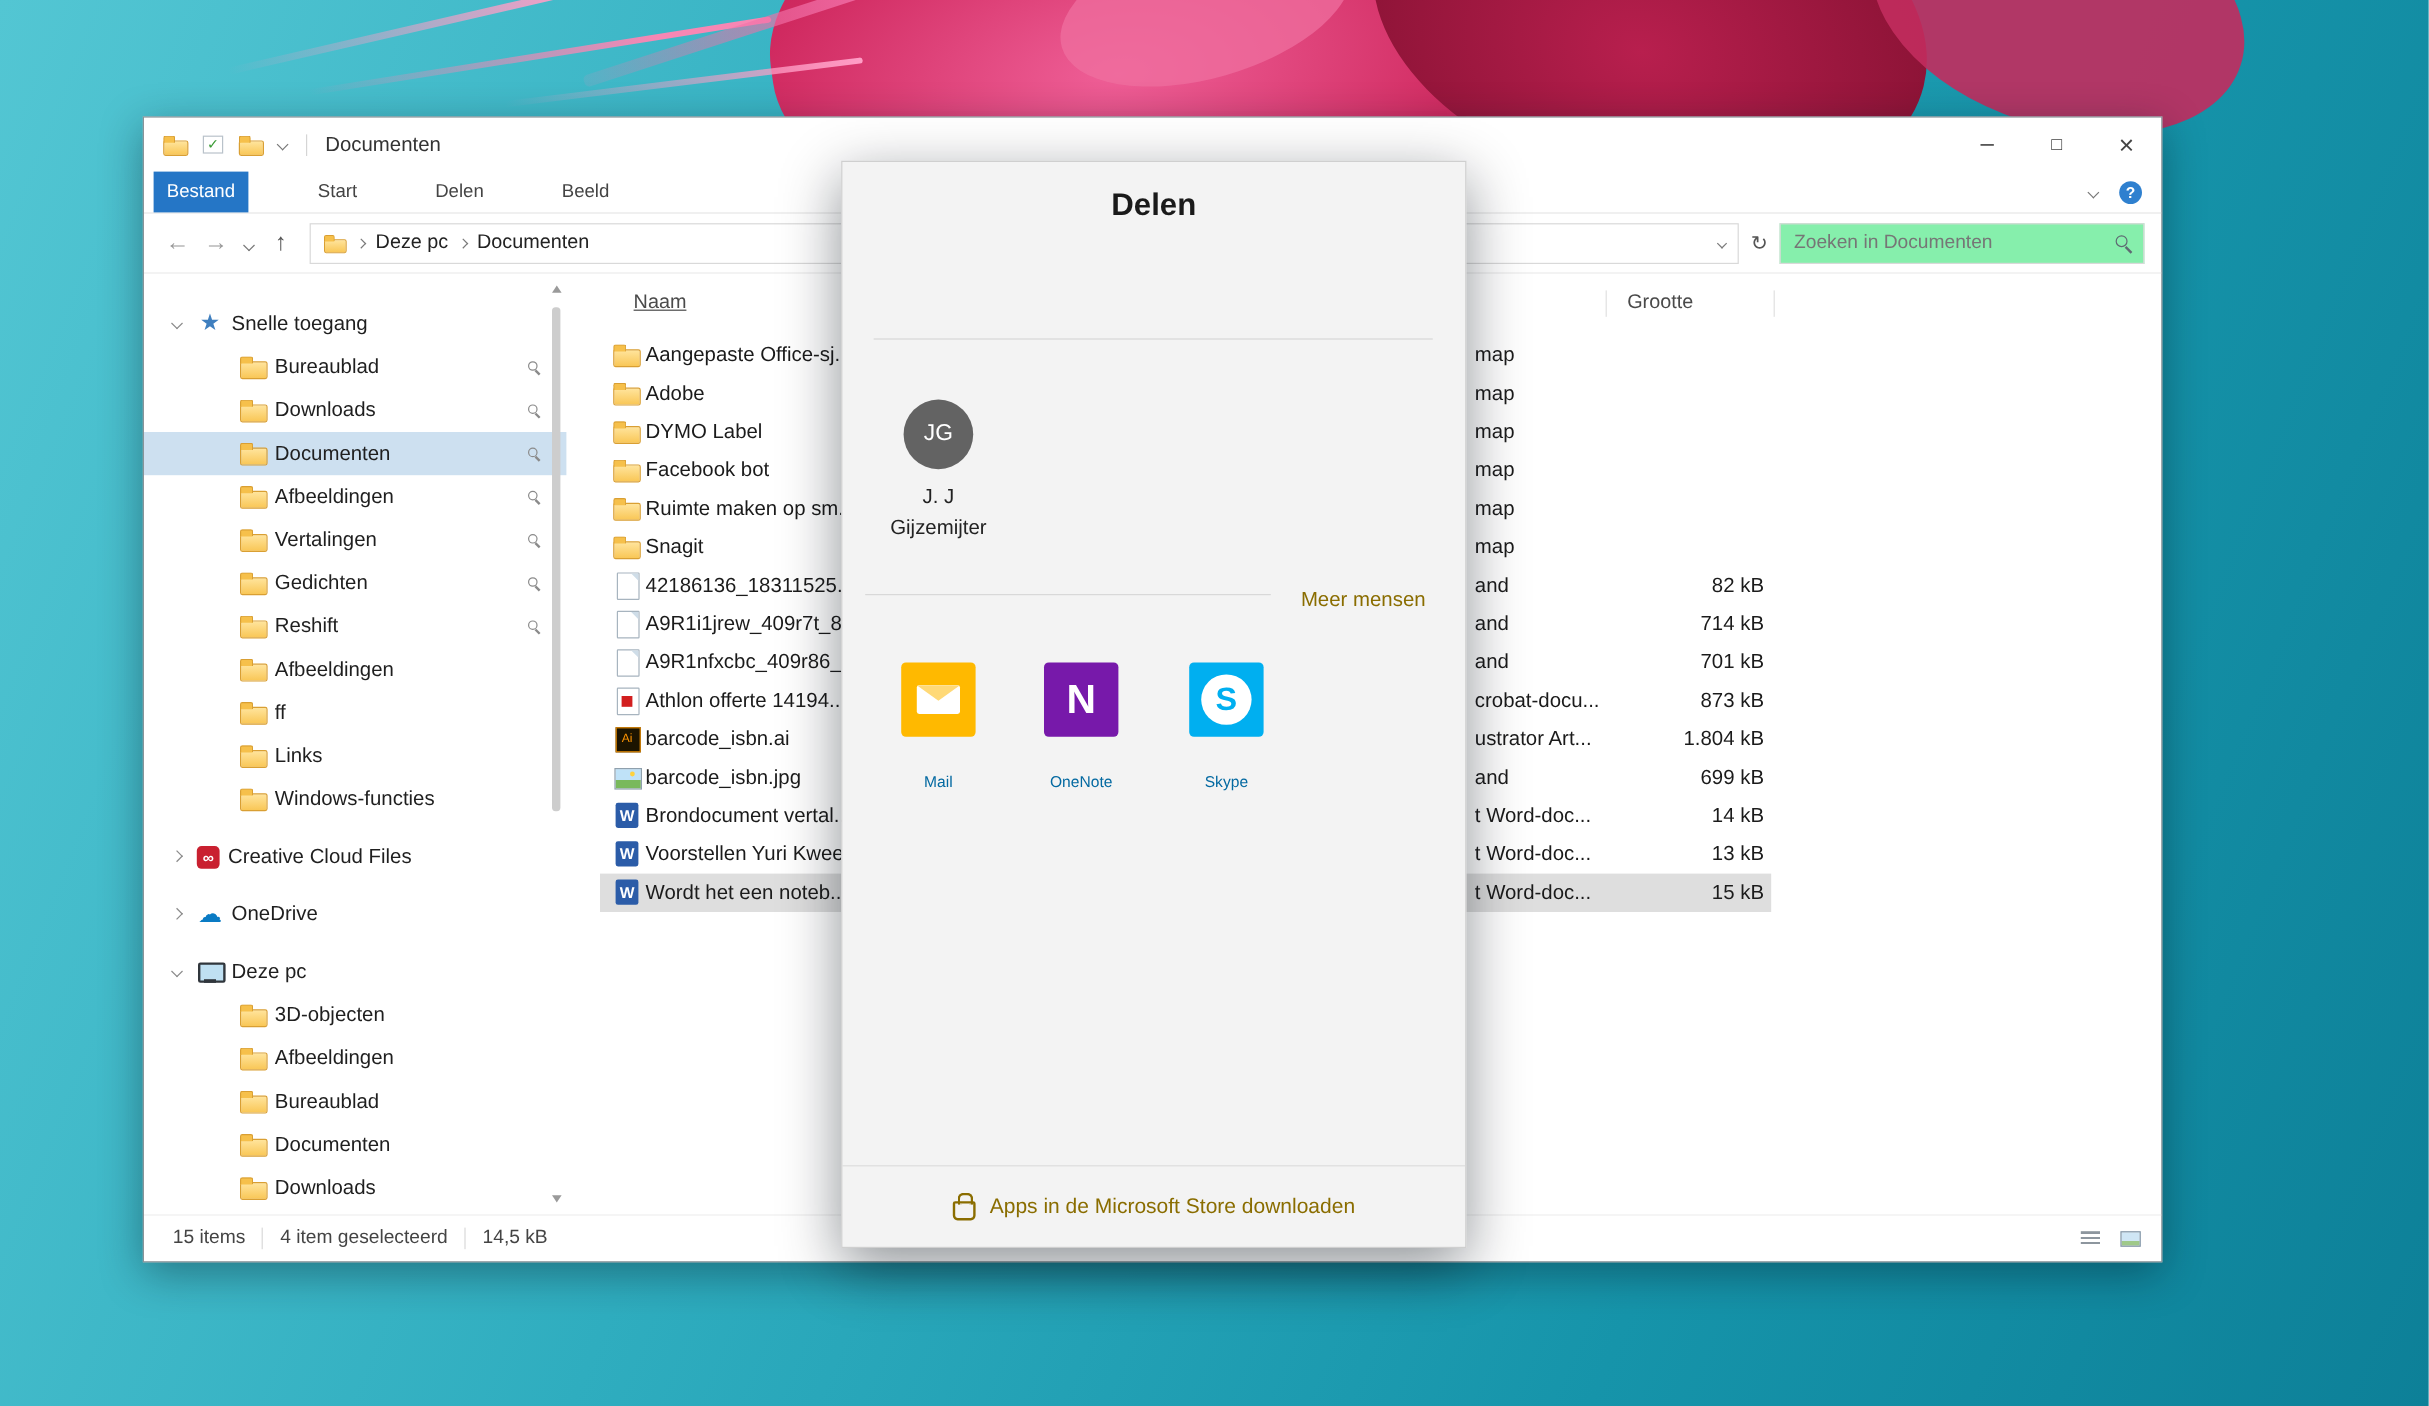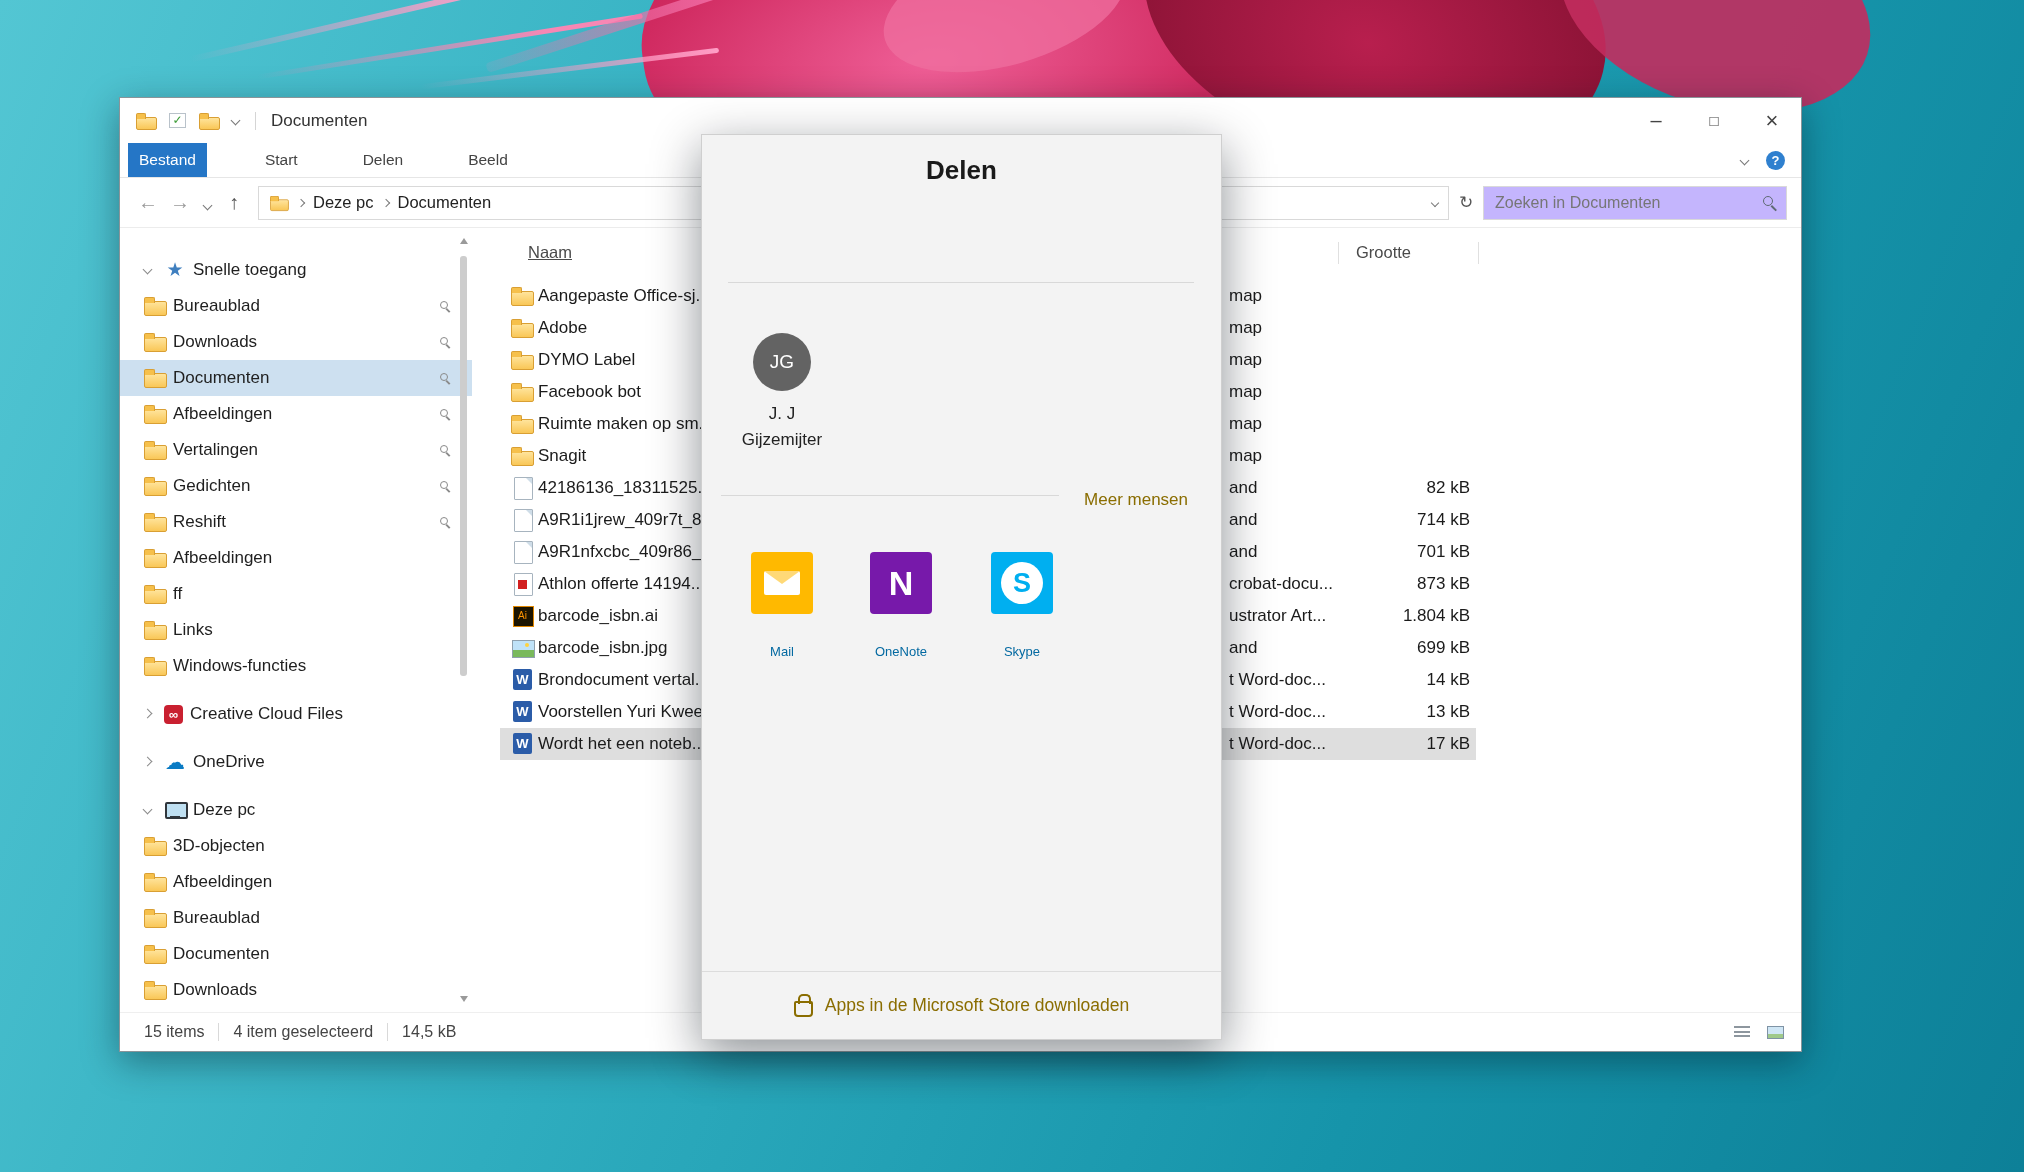--- a/index.html
+++ b/index.html
@@ -61,36 +61,36 @@
   .nav-btn.first { margin-left:12px; }
   .nav-btn.small { width:22px; }
   .nav-btn.up { color:#555; }
   .addr { flex:1; height:34px; border:1px solid #d9d9d9; background:#fff; display:flex; align-items:center;
      gap:9px; padding:0 10px; margin-left:8px; font-size:16.5px; color:#222; }
   .addr .mini-fold { transform:scale(.9); }
   .addr .chev { width:6px; height:6px; border-color:#7a7a7a; }
   .addr-end { margin-left:auto; }
   .crumb { color:#222; }
   .refresh { width:34px; text-align:center; font-size:17px; color:#555; flex:none; }
-  .search { width:304px; height:34px; border:1px solid #d9d9d9; background:#c4b5fd; position:relative; flex:none; }
+  .search { width:304px; height:34px; border:1px solid #d9d9d9; background:#86efac; position:relative; flex:none; }
   .search input { width:100%; height:100%; border:none; outline:none; padding:0 30px 0 11px; font-size:16px;
      color:#555; font-family:"Liberation Sans", sans-serif; background:transparent; }
   .search input::placeholder { color:#767676; opacity:1; }
   .mag { position:absolute; right:13px; top:9px; width:10px; height:10px; border:1.8px solid #5f6a73; border-radius:50%; }
   .mag::after { content:""; position:absolute; left:8px; top:8px; width:7px; height:1.8px; background:#5f6a73;
      transform:rotate(45deg); transform-origin:0 0; }
 
   
   .content { flex:1; display:flex; min-height:0; position:relative; }
 
   
   .sidebar { width:352px; flex:none; position:relative; padding-top:24px; }
   .side-item { position:relative; height:36px; display:flex; align-items:center; font-size:17px; color:#1f1f1f; }
   .side-item.lvl0 { padding-left:44px; }
-  .side-item.lvl1 { padding-left:24px; }
+  .side-item.lvl1 { padding-left:80px; }
   .side-item.gap { margin-top:12px; }
   .side-item.selected { background:#cde0f0; }
   .side-item .chev { position:absolute; left:24px; top:14px; border-color:#8a8a8a; }
   .side-item .chev.right { top:14px; }
   .sicon { width:22px; height:20px; margin-right:7px; flex:none; position:relative; display:inline-flex;
      align-items:center; justify-content:center; }
   .sicon[class*="folder"]::before { content:""; position:absolute; left:0; top:5px; width:21px; height:13px;
      background:linear-gradient(180deg,#ffe49c,#f9c757); border:1px solid #d99f33; border-radius:2px; }
   .sicon[class*="folder"]::after { content:""; position:absolute; left:0; top:1px; width:9px; height:5px;
      background:#f6c04b; border:1px solid #d99f33; border-bottom:none; border-radius:2px 2px 0 0; }
@@ -448,21 +448,21 @@
             <div class="row">
               <span class="ficon word"></span>
               <span class="fname">Voorstellen Yuri Kwee...</span>
               <span class="ftype">t Word-doc...</span>
               <span class="fsize">13 kB</span>
             </div>
             <div class="row selected">
               <span class="ficon word"></span>
               <span class="fname">Wordt het een noteb...</span>
               <span class="ftype">t Word-doc...</span>
-              <span class="fsize">17 kB</span>
+              <span class="fsize">15 kB</span>
             </div>
           </div>
       </div>
 
     </div>
 
     <div class="statusbar">
       <span>15 items</span>
       <span class="sb-sep"></span>
       <span>4 item geselecteerd</span>

